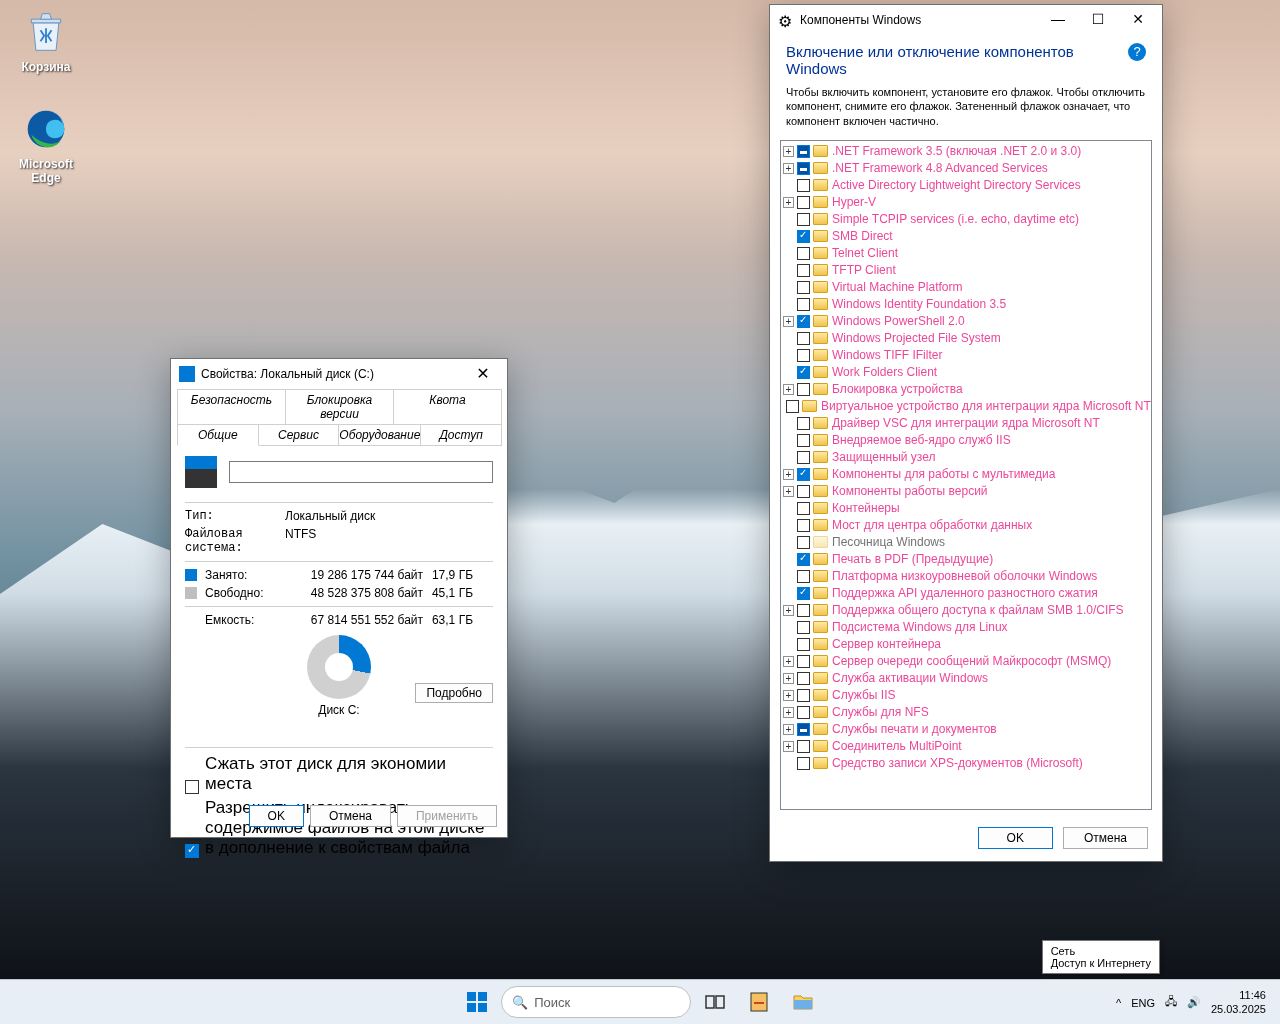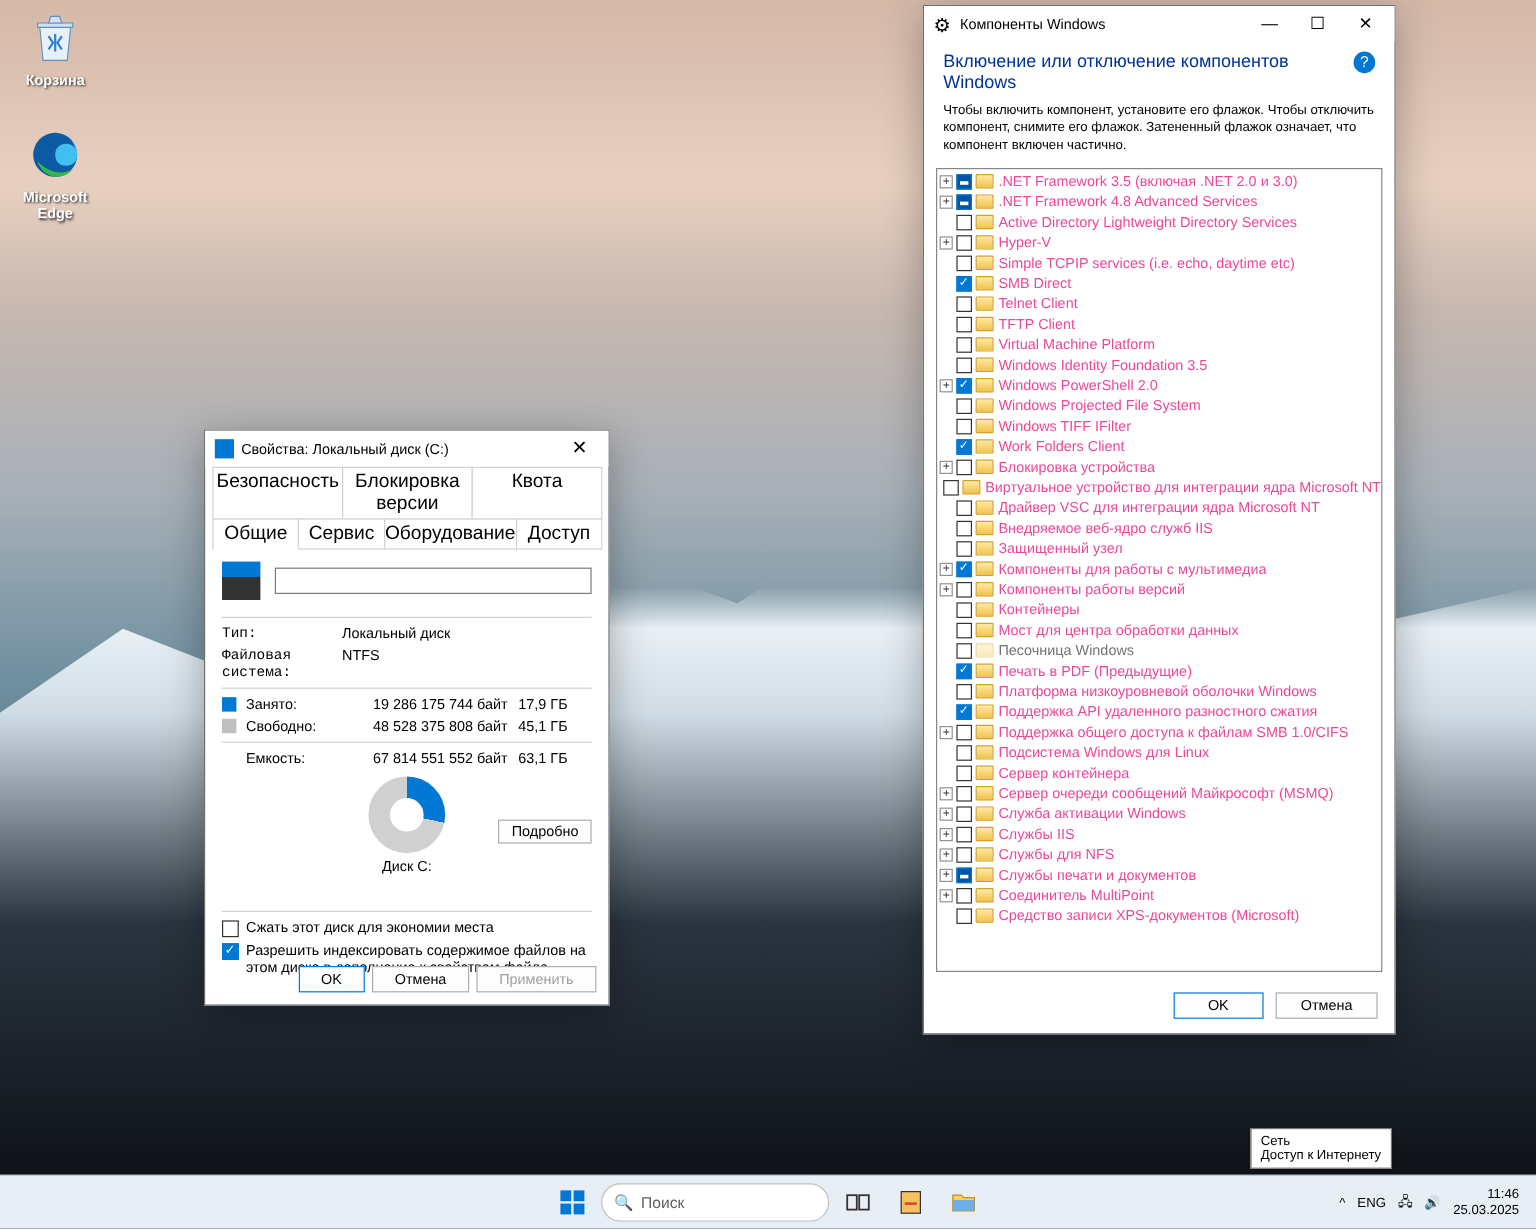--- a/index.html
+++ b/index.html
@@ -11,21 +11,21 @@
 .di-recycle{top:8px;left:8px;}
 .di-edge{top:105px;left:8px;}
 .recycle-svg{width:44px;height:44px;}
 .edge-svg{width:44px;height:44px;}
 
 .win-props{position:absolute;left:170px;top:358px;width:338px;height:480px;background:#fff;border:1px solid #707070;box-shadow:0 8px 32px rgba(0,0,0,.3);}
 .title-bar{height:30px;display:flex;align-items:center;padding:0 4px;background:#fff;}
 .title-bar .ticon{width:16px;height:16px;margin:0 6px 0 4px;background:#0078d4;}
 .title-bar .ttxt{font-size:12px;flex:1;}
 .title-bar .xbtn{width:40px;height:28px;text-align:center;line-height:28px;font-size:16px;cursor:pointer;}
-.tabs-row{display:flex;font-size:16px;border-bottom:0;}
+.tabs-row{display:flex;font-size:12px;border-bottom:0;font-style:italic;}
 .tab{padding:3px 0;text-align:center;border:1px solid #d0d0d0;background:#fff;cursor:pointer;margin-right:-1px;}
 .tab.active{border-bottom:1px solid #fff;position:relative;z-index:1;}
 .tabs-row.r1 .tab{flex:1;}
 .tabs-row.r2{margin-top:-1px;}
 .tabs-row.r2 .tab{flex:1;}
 .props-body{padding:10px 14px;font-size:12px;}
 .disk-icon-row{display:flex;align-items:center;gap:12px;margin-bottom:14px;}
 .disk-icon{width:32px;height:32px;background:linear-gradient(#0078d4 0 40%,#333 40% 100%);}
 .disk-name-input{flex:1;height:22px;border:1px solid #7a7a7a;padding:0 4px;}
 .prop-row{display:flex;margin:4px 0;}
@@ -36,21 +36,21 @@
 .sq{width:12px;height:12px;margin-right:8px;}
 .sq.blue{background:#0078d4;}
 .sq.gray{background:#bfbfbf;}
 .space-row .lbl{width:78px;}
 .space-row .bytes{width:140px;text-align:right;}
 .space-row .gb{width:50px;text-align:right;}
 .pie-wrap{text-align:center;margin:8px 0 4px;}
 .pie{width:64px;height:64px;border-radius:50%;margin:0 auto 4px;background:conic-gradient(#0078d4 0deg 102deg,#d0d0d0 102deg 360deg);position:relative;}
 .pie::after{content:"";position:absolute;inset:18px;background:#fff;border-radius:50%;}
 .details-btn{position:absolute;right:14px;bottom:134px;padding:2px 10px;font-size:12px;border:1px solid #adadad;background:#fdfdfd;cursor:pointer;}
-.chk-row{display:flex;align-items:flex-start;gap:6px;margin:4px 0;font-size:12px;}
+.chk-row{display:flex;align-items:flex-end;gap:6px;margin:4px 0;font-size:17px;}
 .chk{width:14px;height:14px;border:1px solid #333;flex-shrink:0;margin-top:1px;}
 .chk.on{background:#0078d4;border-color:#0078d4;position:relative;}
 .chk.on::after{content:"✓";color:#fff;font-size:11px;position:absolute;left:1px;top:-2px;}
 .props-btns{position:absolute;bottom:10px;right:10px;display:flex;gap:6px;}
 .btn{padding:3px 18px;font-size:12px;border:1px solid #adadad;background:#fdfdfd;cursor:pointer;}
 .btn.primary{border-color:#0078d4;}
 .btn.disabled{color:#a0a0a0;cursor:default;}
 
 .win-feat{position:absolute;left:769px;top:4px;width:394px;height:858px;background:#fff;border:1px solid #707070;box-shadow:0 8px 32px rgba(0,0,0,.3);}
 .win-feat .title-bar{border-bottom:0;}

